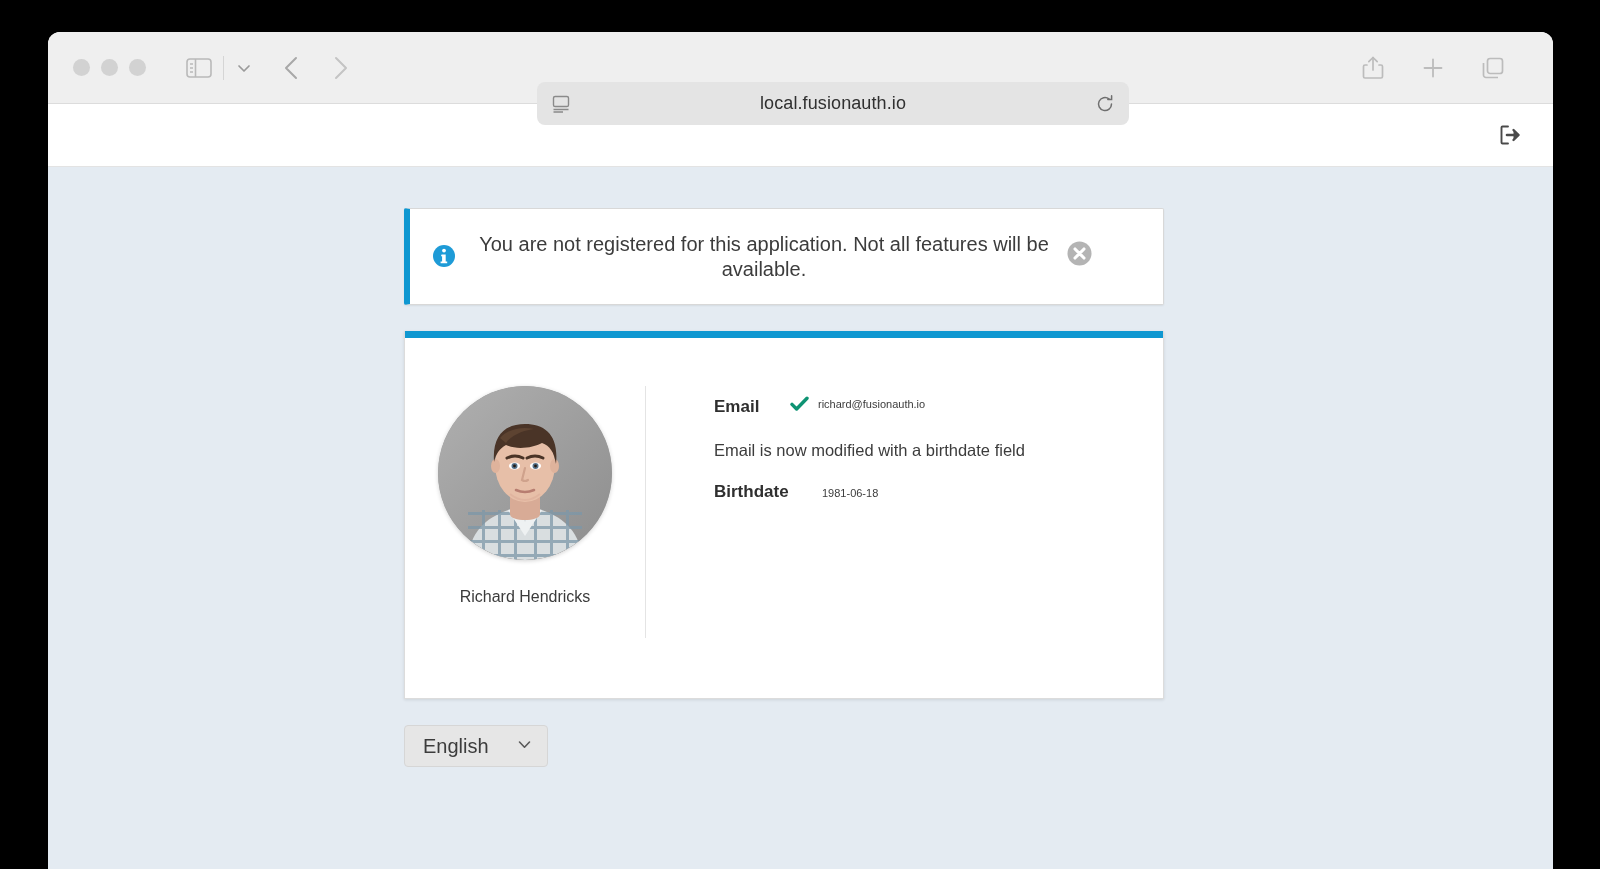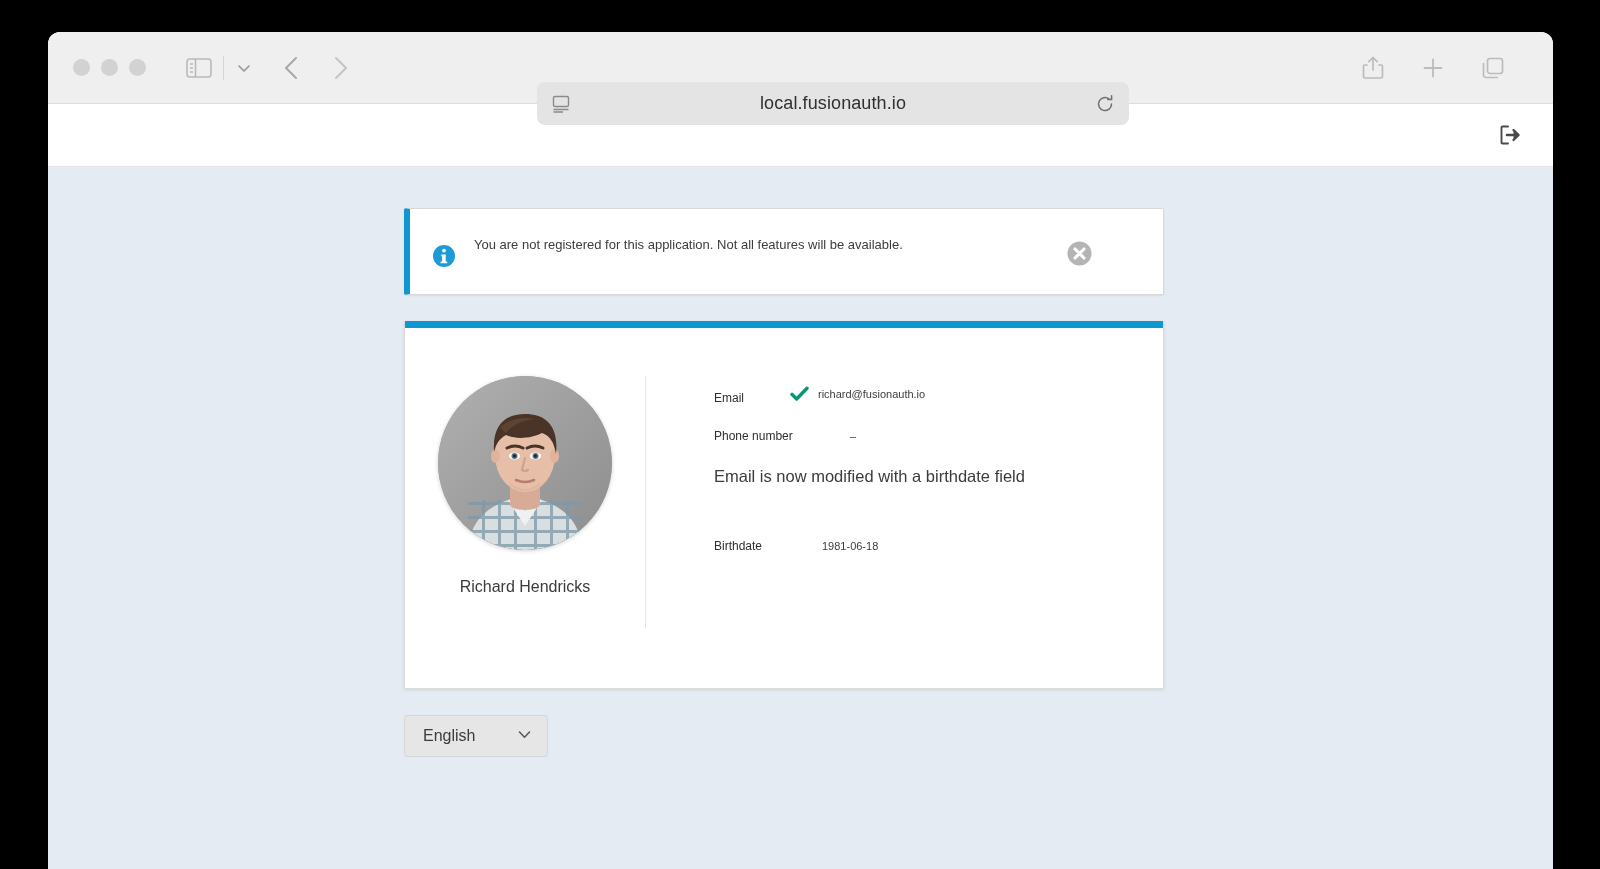--- a/index.html
+++ b/index.html
@@ -154,25 +154,26 @@
     padding: 22px 20px 22px 22px;
     min-height: 83px;
   }
   .alert-icon {
     flex: 0 0 auto;
     margin-top: 13px;
     margin-right: 18px;
   }
   .alert-text {
     flex: 1 1 auto;
-    font-size: 13px;
+    font-size: 20px;
     line-height: 25px;
     color: #3c3c3c;
     max-width: 580px;
     padding-top: 1px;
+    text-align: center;
   }
   .alert-close {
     flex: 0 0 auto;
     margin-top: 9px;
     margin-left: 12px;
   }
 
   
   .card {
     margin-top: 26px;
@@ -219,34 +220,34 @@
     flex: 1 1 auto;
     padding-left: 68px;
     padding-top: 10px;
   }
   .detail-row {
     display: flex;
     align-items: baseline;
     margin-bottom: 24px;
   }
   .detail-label {
-    font-size: 12px;
-    font-weight: normal;
+    font-size: 17px;
+    font-weight: bold;
     color: #2f2f2f;
     white-space: nowrap;
   }
   .detail-value {
     font-size: 11px;
     color: #3c3c3c;
     display: flex;
     align-items: center;
   }
   .label-email { width: 76px; }
   .label-phone { width: 136px; }
-  .label-birth { width: 108px; margin-top: 31px; }
+  .label-birth { width: 108px; }
   .check-icon {
     margin-right: 9px;
     display: inline-flex;
     align-items: center;
   }
   .note-text {
     font-size: 16.5px;
     color: #3c3c3c;
     margin-top: 20px;
     margin-bottom: 22px;
@@ -259,21 +260,21 @@
   .lang-select {
     width: 144px;
     height: 42px;
     background: #e6e6e6;
     border: 1px solid #d6d6d6;
     border-radius: 4px;
     display: flex;
     align-items: center;
     justify-content: space-between;
     padding: 0 14px 0 18px;
-    font-size: 16px;
+    font-size: 20px;
     color: #3c3c3c;
   }
 </style>
 </head>
 <body>
 
 <div class="browser-window">
 
   <div class="toolbar">
 
@@ -458,24 +459,20 @@
               <span class="detail-value">
                 <span class="check-icon">
                   <svg width="19" height="16" viewBox="0 0 19 16">
                     <path d="M2 8.4 L6.6 13 L17 2.2" stroke="#0e9373" stroke-width="3.4" fill="none" stroke-linecap="round" stroke-linejoin="round"></path>
                   </svg>
                 </span>
                 <span>richard@fusionauth.io</span>
               </span>
             </div>
 
-            <div class="detail-row">
-              <span class="detail-label label-phone">Phone number</span>
-              <span class="detail-value">–</span>
-            </div>
 
             <div class="note-text">Email is now modified with a birthdate field</div>
 
             <div class="detail-row">
               <span class="detail-label label-birth">Birthdate</span>
               <span class="detail-value">1981-06-18</span>
             </div>
 
           </div>
         </div>

